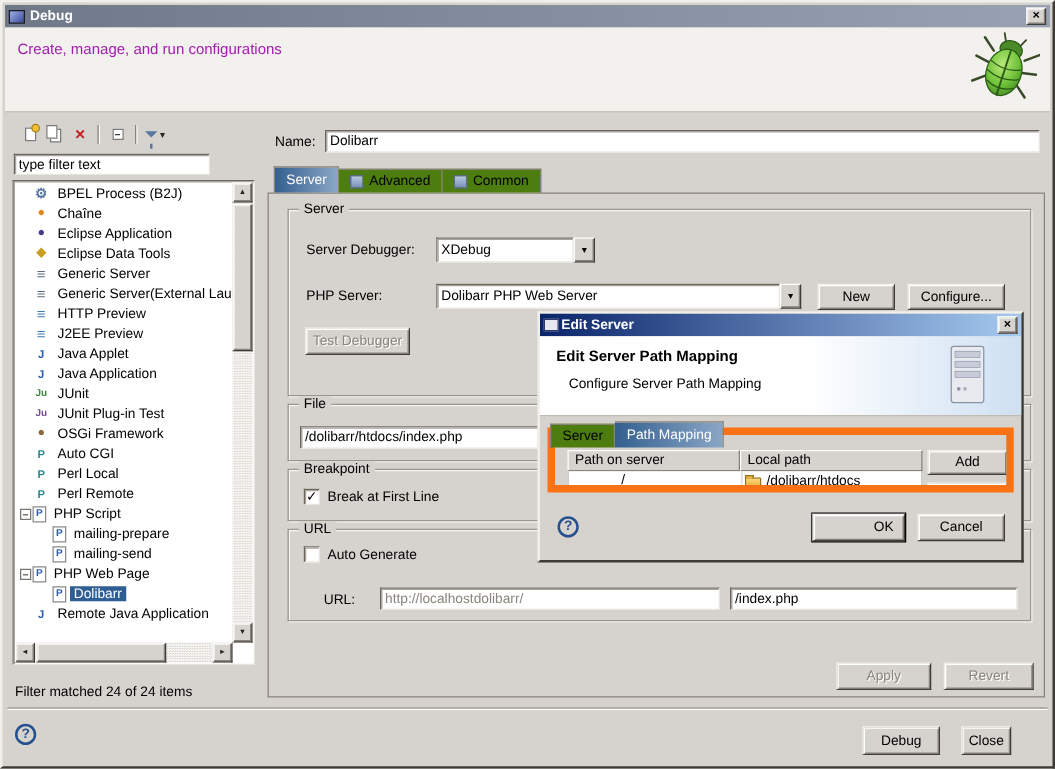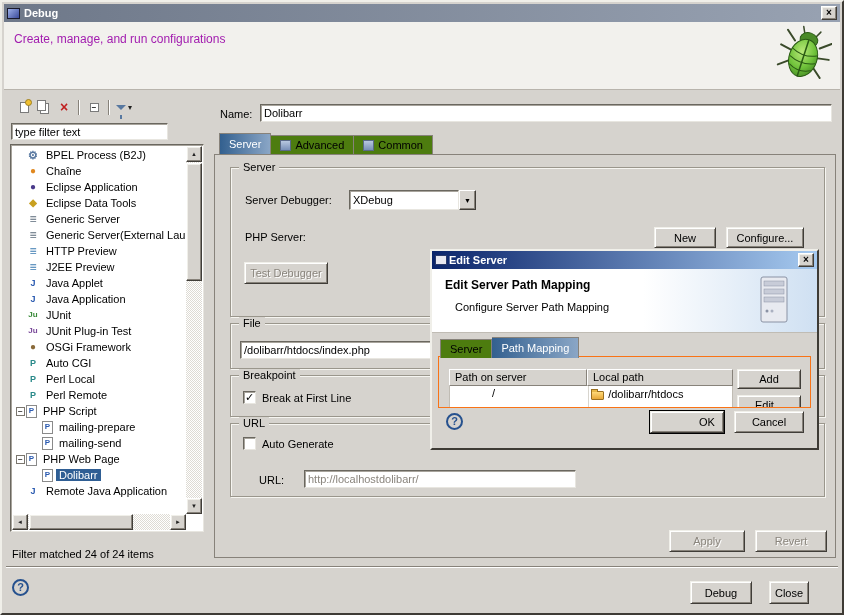--- a/index.html
+++ b/index.html
@@ -117,21 +117,21 @@
   .dlg-titlebar{position:absolute;left:0;top:0;right:0;height:18px;
     background:linear-gradient(90deg,#0a246a,#a6caf0);display:flex;align-items:center;gap:2px;padding:0 3px;}
   .dlg-icon{width:12px;height:10px;background:#e8e8f0;border:1px solid #2a3a6a;flex:none;}
   .dlg-title{color:#fff;font-size:11px;font-weight:bold;flex:1;}
   .dlg-banner{position:absolute;left:0;top:18px;right:0;height:64px;
     background:linear-gradient(90deg,#ffffff 55%,#cfe0f2);border-bottom:1px solid #c0bcb4;}
   .dlg-heading{position:absolute;left:13px;top:9px;font-size:12px;font-weight:bold;color:#000;text-align:center;}
   .dlg-subheading{position:absolute;left:23px;top:32px;font-size:11px;color:#000;}
   .dlg-server-img{position:absolute;right:26px;top:6px;}
   .dlg-tabbar{left:8px;top:86px;}
-  .dlg-content{position:absolute;left:6px;top:105px;width:373px;height:52px;border:1px solid #f97316;
+  .dlg-content{position:absolute;left:6px;top:91px;width:373px;height:52px;border:6px solid #f97316;
     background:#d6d3ce;overflow:hidden;}
   .tbl{position:absolute;left:10px;top:12px;width:284px;}
   .tbl-head{display:flex;}
   .th{background:#d6d3ce;border:1px solid;border-color:#fff #87827a #87827a #fff;font-size:11px;
     padding:1px 5px;height:17px;white-space:nowrap;overflow:hidden;}
   .th1{width:138px;}
   .th2{width:146px;}
   .tbl-body{position:relative;background:#fff;height:28px;border:1px solid #c0bcb4;border-top:none;}
   .col-sep{position:absolute;left:138px;top:0;bottom:0;width:1px;background:#d8d5ce;}
   .tbl-row{position:absolute;left:0;top:0;right:0;height:16px;display:flex;font-size:11px;color:#000;}
@@ -352,20 +352,24 @@
   <div class="content-box">
 
     <div class="group" style="left:15px;top:12px;width:595px;height:150px;">
       <span class="group-label">Server</span>
       <span class="lbl" style="left:14px;top:26px;">Server Debugger:</span>
       <div class="combo" style="left:118px;top:22px;width:127px;height:20px;">
         <span class="txt">XDebug</span>
         <span class="combo-btn">▼</span>
       </div>
       <span class="lbl" style="left:14px;top:63px;">PHP Server:</span>
+      <div class="combo" style="left:118px;top:59px;width:292px;height:20px;">
+        <span class="txt">Dolibarr PHP Web Server</span>
+        <span class="combo-btn">▼</span>
+      </div>
       <span class="btn" style="position:absolute;left:423px;top:59px;width:62px;height:21px;">New</span>
       <span class="btn" style="position:absolute;left:495px;top:59px;width:78px;height:21px;">Configure...</span>
       <span class="btn disabled" style="position:absolute;left:13px;top:94px;width:84px;height:22px;">Test Debugger</span>
     </div>
 
     <div class="group" style="left:15px;top:168px;width:595px;height:46px;">
       <span class="group-label">File</span>
       <input class="txt" style="position: absolute; left: 9px; top: 17px; width: 364px; height: 18px;" value="/dolibarr/htdocs/index.php">
     </div>
 
@@ -374,20 +378,21 @@
       <span class="cb checked" style="position:absolute;left:12px;top:15px;"></span>
       <span class="lbl" style="left:31px;top:16px;">Break at First Line</span>
     </div>
 
     <div class="group" style="left:15px;top:268px;width:595px;height:74px;">
       <span class="group-label">URL</span>
       <span class="cb" style="position:absolute;left:12px;top:13px;"></span>
       <span class="lbl" style="left:31px;top:14px;">Auto Generate</span>
       <span class="lbl" style="left:28px;top:50px;">URL:</span>
       <input class="txt disabled" style="position: absolute; left: 73px; top: 46px; width: 272px; height: 18px;" value="http://localhostdolibarr/">
+      <input class="txt" style="position: absolute; left: 353px; top: 46px; width: 230px; height: 18px;" value="/index.php">
     </div>
 
     <span class="btn disabled" style="position:absolute;left:454px;top:375px;width:76px;height:22px;">Apply</span>
     <span class="btn disabled" style="position:absolute;left:540px;top:375px;width:72px;height:22px;">Revert</span>
   </div>
 
   <div style="position:absolute;left:4px;right:4px;top:564px;border-top:1px solid #87827a;border-bottom:1px solid #fff;"></div>
   <span class="help" style="position:absolute;left:10px;top:577px;">?</span>
   <span class="btn" style="position:absolute;left:688px;top:579px;width:62px;height:23px;">Debug</span>
   <span class="btn" style="position:absolute;left:767px;top:579px;width:40px;height:23px;">Close</span>

